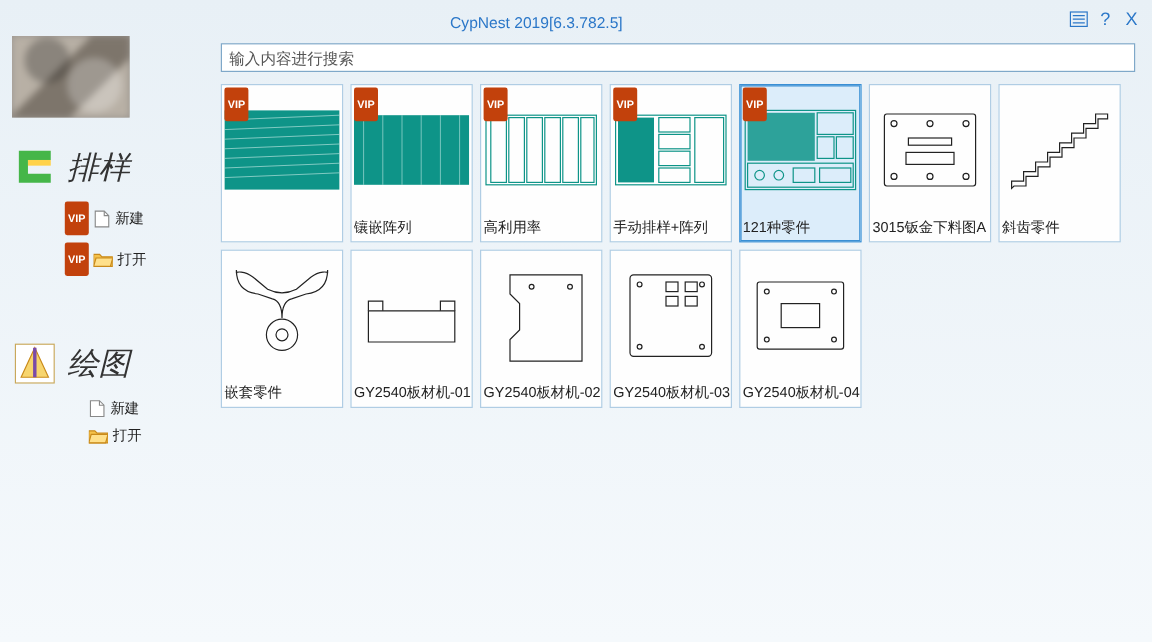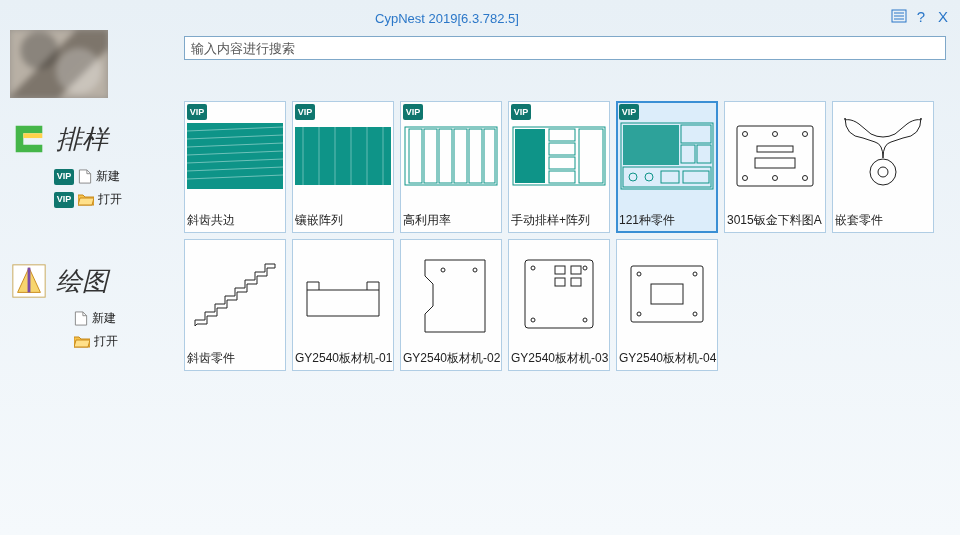--- a/index.html
+++ b/index.html
@@ -59,30 +59,30 @@
     font-size: 26px; font-family: SimSun, serif; color: #333; font-style: italic;
   }
   .action {
     display: flex; align-items: center; gap: 4px;
     padding: 2px 0 2px 44px;
     cursor: pointer;
   }
   .action.shift { padding-left: 64px; }
   .vip-badge {
     display: inline-flex; align-items: center; justify-content: center;
-    background: #0f766e; color: #fff; border-radius: 2px;
+    background: #c2410c; color: #fff; border-radius: 2px;
     font-size: 9px; font-weight: bold; padding: 1px 2px; line-height: 1;
-    min-width: 20px; height: 16px;
+    min-width: 20px; height: 28px;
   }
   .file-icon { width: 14px; height: 15px; }
   .folder-icon { width: 16px; height: 13px; }
   .nest-logo { width: 38px; height: 38px; }
   .draw-logo { width: 38px; height: 38px; }
 
-  .main { flex: 1; padding: 10px 14px 10px 4px; display: flex; flex-direction: column; gap: 31px; }
+  .main { flex: 1; padding: 10px 14px 10px 4px; display: flex; flex-direction: column; }
   .search-wrap {
     margin-bottom: 10px;
   }
   .search-input {
     width: 100%; height: 24px;
     border: 1px solid #7fa8c9;
     padding: 2px 6px;
     font-size: 13px;
     font-family: inherit;
     background: #fff;
@@ -206,21 +206,20 @@
                 <line x1="0" y1="26" x2="96" y2="22"></line>
                 <line x1="0" y1="34" x2="96" y2="30"></line>
                 <line x1="0" y1="42" x2="96" y2="38"></line>
                 <line x1="0" y1="50" x2="96" y2="46"></line>
                 <line x1="0" y1="58" x2="96" y2="54"></line>
                 <line x1="0" y1="66" x2="96" y2="62"></line>
               </g>
             </svg>
 </div>
           <span class="vip-badge vip-corner">VIP</span>
-          <div class="caption">斜齿共边</div>
         </div>
         <div class="tile">
           <div class="thumb">
 <svg width="96" height="86" viewBox="0 0 96 86">
               <rect x="0" y="14" width="96" height="58" class="teal-fill"></rect>
               <g stroke="#bfe7e2" stroke-width="0.5">
                 <line x1="8" y1="14" x2="8" y2="72"></line>
                 <line x1="24" y1="14" x2="24" y2="72"></line>
                 <line x1="40" y1="14" x2="40" y2="72"></line>
                 <line x1="56" y1="14" x2="56" y2="72"></line>
@@ -301,37 +300,37 @@
                 <rect x="28" y="50" width="40" height="10"></rect>
               </g>
             </svg>
 </div>
           <div class="caption">3015钣金下料图A</div>
         </div>
         <div class="tile">
           <div class="thumb">
 <svg width="96" height="96" viewBox="0 0 96 96">
               <g class="thin">
+                <path d="M8 80 L8 74 L18 74 L18 66 L28 66 L28 58 L38 58 L38 50 L48 50 L48 42 L58 42 L58 34 L68 34 L68 26 L78 26 L78 18 L88 18 L88 22 L80 22 L80 30 L70 30 L70 38 L60 38 L60 46 L50 46 L50 54 L40 54 L40 62 L30 62 L30 70 L20 70 L20 78 L10 78 Z"></path>
+              </g>
+            </svg>
+</div>
+          <div class="caption">斜齿零件</div>
+        </div>
+        <div class="tile">
+          <div class="thumb">
+<svg width="96" height="96" viewBox="0 0 96 96">
+              <g class="thin">
                 <path d="M10 10 Q10 28 28 30 L40 34 Q48 36 48 50 A14 14 0 1 0 48 50 Q48 36 56 34 L68 30 Q86 28 86 10 L86 10 L86 12 C86 12 80 10 72 16 L60 26 Q48 32 36 26 L24 16 C16 10 10 12 10 12 Z"></path>
                 <circle cx="48" cy="64" r="13"></circle>
                 <circle cx="48" cy="64" r="5"></circle>
               </g>
             </svg>
 </div>
           <div class="caption">嵌套零件</div>
-        </div>
-        <div class="tile">
-          <div class="thumb">
-<svg width="96" height="96" viewBox="0 0 96 96">
-              <g class="thin">
-                <path d="M8 80 L8 74 L18 74 L18 66 L28 66 L28 58 L38 58 L38 50 L48 50 L48 42 L58 42 L58 34 L68 34 L68 26 L78 26 L78 18 L88 18 L88 22 L80 22 L80 30 L70 30 L70 38 L60 38 L60 46 L50 46 L50 54 L40 54 L40 62 L30 62 L30 70 L20 70 L20 78 L10 78 Z"></path>
-              </g>
-            </svg>
-</div>
-          <div class="caption">斜齿零件</div>
         </div>
         <div class="tile">
           <div class="thumb">
 <svg width="96" height="96" viewBox="0 0 96 96">
               <g class="thin">
                 <path d="M12 44 H84 V70 H12 Z"></path>
                 <path d="M12 44 L12 36 H24 V44"></path>
                 <path d="M84 44 L84 36 H72 V44"></path>
               </g>
             </svg>

